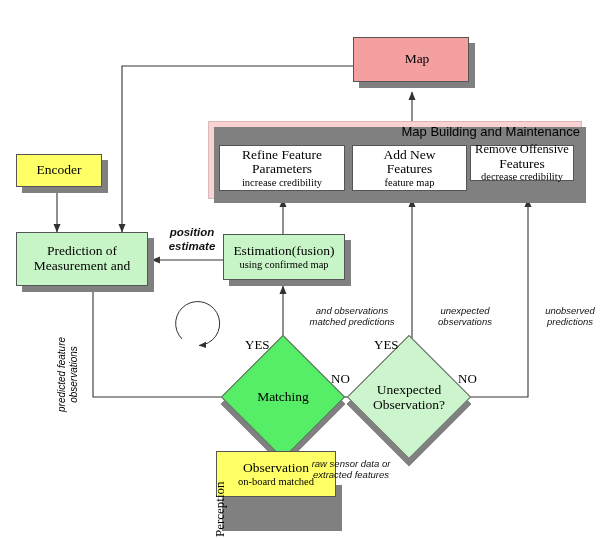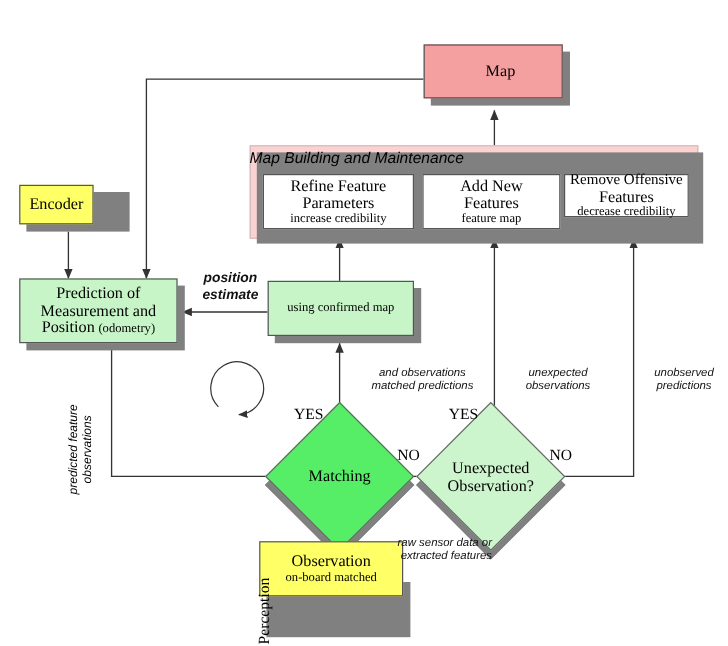--- a/index.html
+++ b/index.html
@@ -10,22 +10,22 @@
   
   .node{position:absolute;box-sizing:border-box;border:1px solid #555;
         display:flex;flex-direction:column;align-items:center;justify-content:center;
         text-align:center;line-height:1.08;z-index:5;}
   .node .t1{font-family:"Liberation Serif",serif;font-size:13.5px;}
   .node .t2{font-family:"Liberation Serif",serif;font-size:10.5px;}
   .shadow{position:absolute;background:#808080;z-index:4;}
 
   
   #map-panel{position:absolute;z-index:3;background:#fbd2d2;border:1px solid #d8b8b8;}
-  #panel-title{position:absolute;z-index:6;width:100%;text-align:left;
-               font-family:"Liberation Sans",sans-serif;font-style:italic;font-size:13px;}
+  #panel-title{position:absolute;z-index:6;width:100%;text-align:right;
+               font-family:"Liberation Sans",sans-serif;font-size:13px;}
 
   
   .diamond{position:absolute;z-index:5;}
   .diamond .dshape{position:absolute;left:0;top:0;width:100%;height:100%;
                    transform:rotate(45deg);border:1px solid #666;box-sizing:border-box;}
   .diamond .dlabel{position:absolute;left:0;top:0;width:100%;height:100%;
                    display:flex;align-items:center;justify-content:center;text-align:center;
                    font-family:"Liberation Serif",serif;font-size:13.5px;line-height:1.12;z-index:2;}
 
   
@@ -101,35 +101,33 @@
     <span class="t2">feature map</span>
   </div>
 
   <div class="node" style="left:470px;top:145px;width:104px;height:36px;background:#ffffff;">
     <span class="t1" style="font-size:12.5px;">Remove Offensive</span>
     <span class="t1">Features</span>
     <span class="t2">decrease credibility</span>
   </div>
 
   <div class="shadow" style="left:22px;top:160px;width:86px;height:33px;"></div>
-  <div class="node" style="left:16px;top:154px;width:62px;height:33px;background:#ffff66;">
+  <div class="node" style="left:16px;top:154px;width:86px;height:33px;background:#ffff66;">
     <span class="t1">Encoder</span>
   </div>
 
   <div class="shadow" style="left:22px;top:238px;width:132px;height:54px;"></div>
   <div class="node" style="left:16px;top:232px;width:132px;height:54px;background:#c8f5c8;">
     <span class="t1">Prediction of</span>
     <span class="t1">Measurement and</span>
-    <span class="t1">
-      <span>Position</span><span class="t2" style="margin-left:3px;">(odometry)</span>
-    </span>
   </div>
 
   <div class="shadow" style="left:229px;top:240px;width:122px;height:46px;"></div>
   <div class="node" style="left:223px;top:234px;width:122px;height:46px;background:#c8f5c8;">
+    <span class="t1">Estimation(fusion)</span>
     <span class="t2">using confirmed map</span>
   </div>
 
   <div class="diamond" style="left:239px;top:353px;width:88px;height:88px;">
     <div class="dshape" style="background:#808080;border-color:#808080;transform:rotate(45deg) translate(5px,5px);"></div>
     <div class="dshape" style="background:#55ee66;"></div>
     <div class="dlabel">Matching</div>
   </div>
 
   <div class="diamond" style="left:365px;top:353px;width:88px;height:88px;">
@@ -162,21 +160,21 @@
   <div class="elabel" style="left:418px;top:305px;width:94px;">
     <div>unexpected</div>
     <div>observations</div>
   </div>
 
   <div class="elabel" style="left:533px;top:305px;width:74px;">
     <div>unobserved</div>
     <div>predictions</div>
   </div>
 
-  <div class="elabel" style="left:292px;top:447px;width:118px;text-align:right;">
+  <div class="elabel" style="left:292px;top:458px;width:118px;text-align:center;">
     <div>raw sensor data or</div>
     <div>extracted features</div>
   </div>
 
   <div class="rot-label" style="left:56px;top:412px;">
     <div>predicted feature</div>
     <div>observations</div>
   </div>
 
   <div class="rot-serif" style="left:212px;top:537px;">Perception</div>

